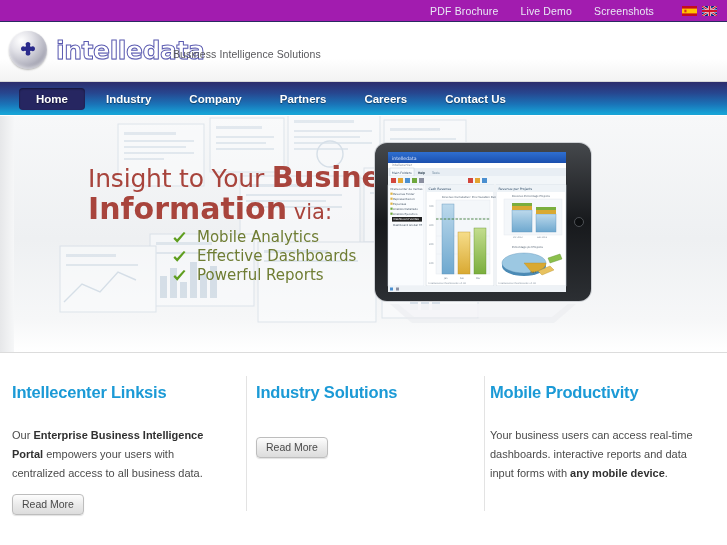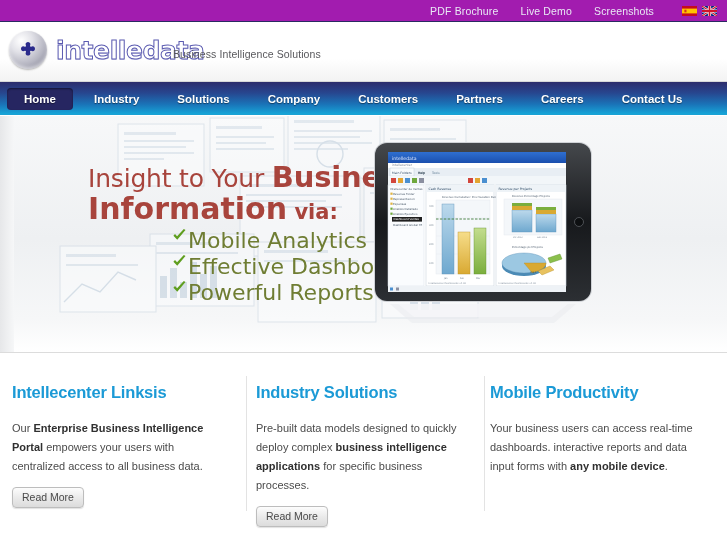--- a/index.html
+++ b/index.html
@@ -54,21 +54,21 @@
     position:absolute; left:173px; top:26px;
     font-size:10.5px; color:#58585c; letter-spacing:.1px;
   }
 
   
   .nav {
     position:absolute; left:0; top:82px; width:727px; height:33px;
     background: linear-gradient(to bottom,#2d2d6c 0%, #27468f 34%, #1a74b8 70%, #16a5d8 100%);
     border-bottom:1px solid #1aa2d4;
   }
-  .nav ul { list-style:none; display:flex; align-items:center; height:33px; padding-left:7px; }
+  .nav ul { list-style:none; display:flex; align-items:center; height:33px; padding-left:19px; }
   .nav li { margin-right:4px; }
   .nav a {
     display:block; color:#ffffff; font-size:11.5px; font-weight:bold;
     text-decoration:none; padding:5px 17px; border-radius:4px;
     text-shadow:0 1px 1px rgba(0,0,0,.45); white-space:nowrap;
   }
   .nav li.active a { background:#262661; box-shadow: inset 0 1px 2px rgba(0,0,0,.45); }
 
   
   .hero {
@@ -86,25 +86,25 @@
   .hero-copy { position:absolute; left:88px; top:44px; width:290px; }
   .headline1 {
     font-size:25px; color:#a8443c; letter-spacing:-.2px; white-space:nowrap;
     font-family:"DejaVu Sans", sans-serif;
   }
   .headline1 b { font-size:29px; font-weight:bold; }
   .headline2 {
     font-size:30px; font-weight:bold; color:#a8443c; margin-top:-3px; white-space:nowrap;
     font-family:"DejaVu Sans", sans-serif;
   }
-  .headline2 span { font-size:21px; font-weight:bold; }
+  .headline2 span { font-size:21px; font-weight:normal; }
   .bullets { position:absolute; left:172px; top:112px; }
   .bullet {
-    display:flex; align-items:flex-start; gap:1px; margin-bottom:1px;
-    font-size:22px; color:#6f7d33; font-family:"DejaVu Sans", sans-serif;
+    display:flex; align-items:flex-end; gap:10px; margin-bottom:1px;
+    font-size:15px; color:#6f7d33; font-family:"DejaVu Sans", sans-serif;
   }
   .check { width:15px; height:15px; flex:0 0 auto; }
 
   .tablet { position:absolute; left:372px; top:24px; }
 
   
   .columns {
     position:absolute; left:0; top:354px; width:727px; height:191px;
     background:#ffffff;
     display:flex;
@@ -112,21 +112,21 @@
   .col { position:relative; padding-top:29px; }
   .col.c1 { width:246px; padding-left:12px; padding-right:24px; }
   .col.c2 { width:238px; padding-left:10px; padding-right:24px; }
   .col.c3 { width:243px; padding-left:6px; padding-right:16px; }
   .col + .col:before {
     content:""; position:absolute; left:0; top:22px; width:1px; height:135px;
     background:#e3e3e3;
   }
   .col h2 {
     font-size:16.5px; color:#1b9ad6; font-weight:bold; letter-spacing:-.2px;
-    margin-bottom:17px;
+    margin-bottom:24px;
   }
   .col p { font-size:11px; color:#4b4b4b; line-height:19px; }
   .col p b { color:#303030; }
   .readmore {
     display:inline-block; margin-top:11px;
     font-size:10.5px; color:#4a4a4a; text-decoration:none;
     padding:3px 9px 4px; border:1px solid #bdbdbd; border-radius:4px;
     background:linear-gradient(to bottom,#fdfdfd 0%,#eaeaea 52%,#dcdcdc 100%);
     box-shadow:0 1px 1px rgba(0,0,0,.12);
     text-align:right;
@@ -175,27 +175,21 @@
 
   <div class="nav">
     <ul id="nav-list">
         <li class="active">
           <a href="#">Home</a>
         </li>
         <li>
           <a href="#">Industry</a>
         </li>
         <li>
-          <a href="#">Solutions</a>
-        </li>
-        <li>
           <a href="#">Company</a>
-        </li>
-        <li>
-          <a href="#">Customers</a>
         </li>
         <li>
           <a href="#">Partners</a>
         </li>
         <li>
           <a href="#">Careers</a>
         </li>
         <li>
           <a href="#">Contact Us</a>
         </li>
@@ -428,20 +422,20 @@
       <rect x="18" y="147.5" width="3" height="3" fill="#4a8fd0"></rect>
       <rect x="24" y="147.5" width="3" height="3" fill="#8a8fa0"></rect>
 
       <path d="M18,164 h186 l-22,19 h-142 Z" fill="#e9ebee" opacity=".55"></path>
       <path d="M26,164 h170 l-16,13 h-138 Z" fill="#f6f7f9" opacity=".7"></path>
     </svg>
   </div>
 
   <div class="columns" id="content-columns">
       <div class="col c1"><h2>Intellecenter Linksis</h2><p><span>Our </span><b>Enterprise Business Intelligence Portal</b><span> empowers your users with centralized access to all business data.</span></p><a href="#" class="readmore">Read More</a></div>
-      <div class="col c2"><h2>Industry Solutions</h2><p><span>Pre-built data models designed to quickly deploy complex </span><b>business intelligence applications</b><span> for specific business processes.</span></p><a href="#" class="readmore">Read More</a></div>
+      <div class="col c2"><h2>Industry Solutions</h2><a href="#" class="readmore">Read More</a></div>
       <div class="col c3">
         <h2>Mobile Productivity</h2>
         <p><span>Your business users can access real-time dashboards. interactive reports and data input forms with </span><b>any mobile device</b><span>.</span></p>
       </div>
     </div>
 
 </div>
 
 </body></html>

